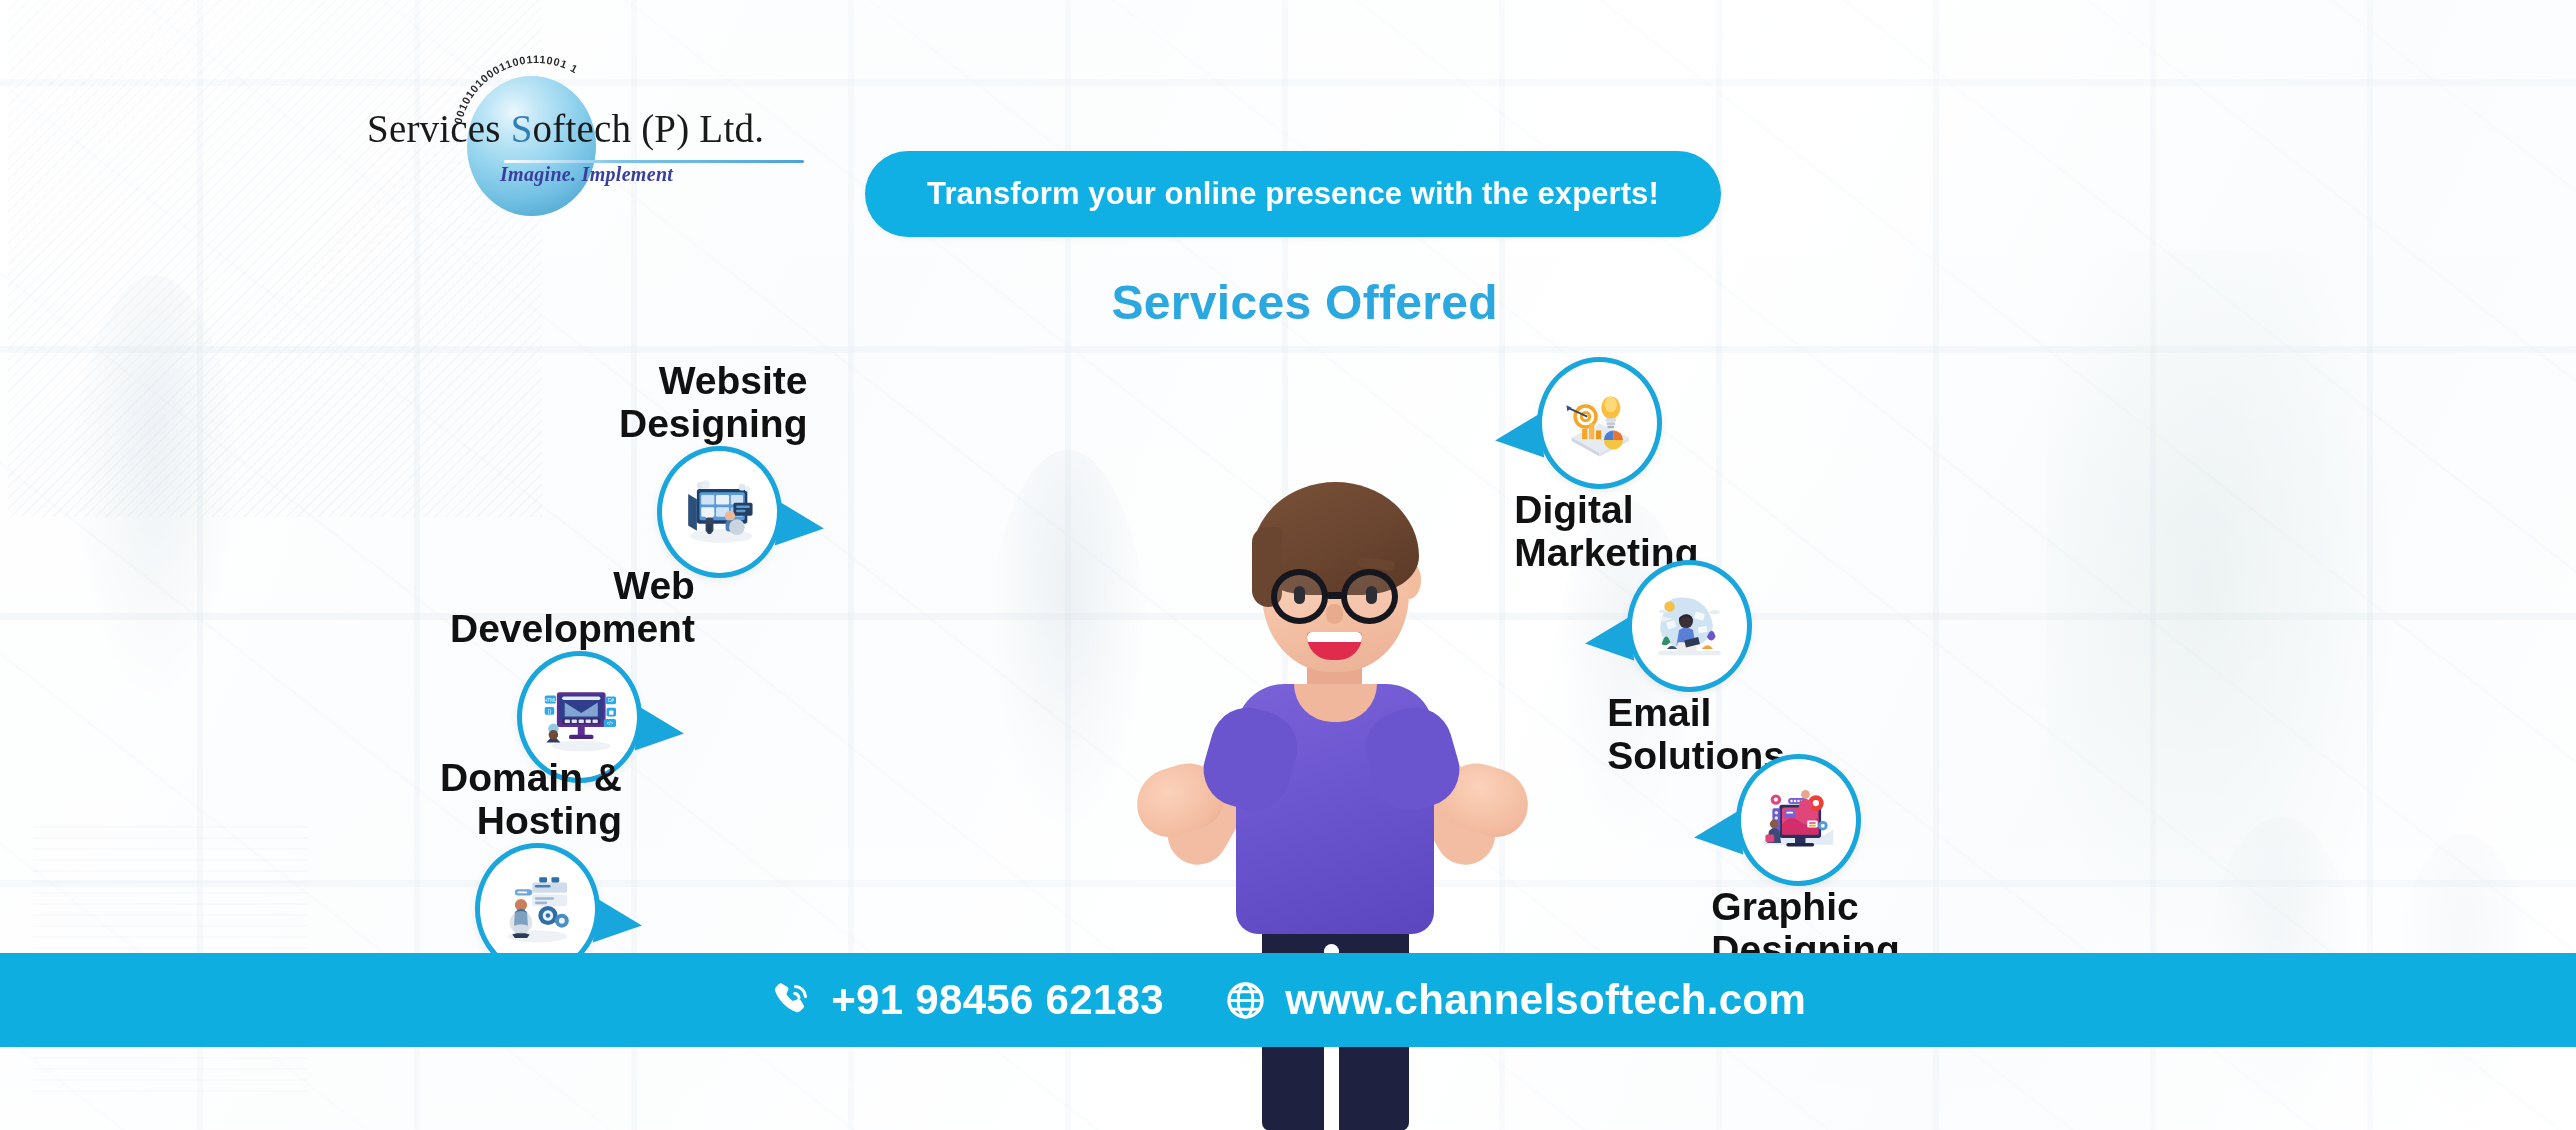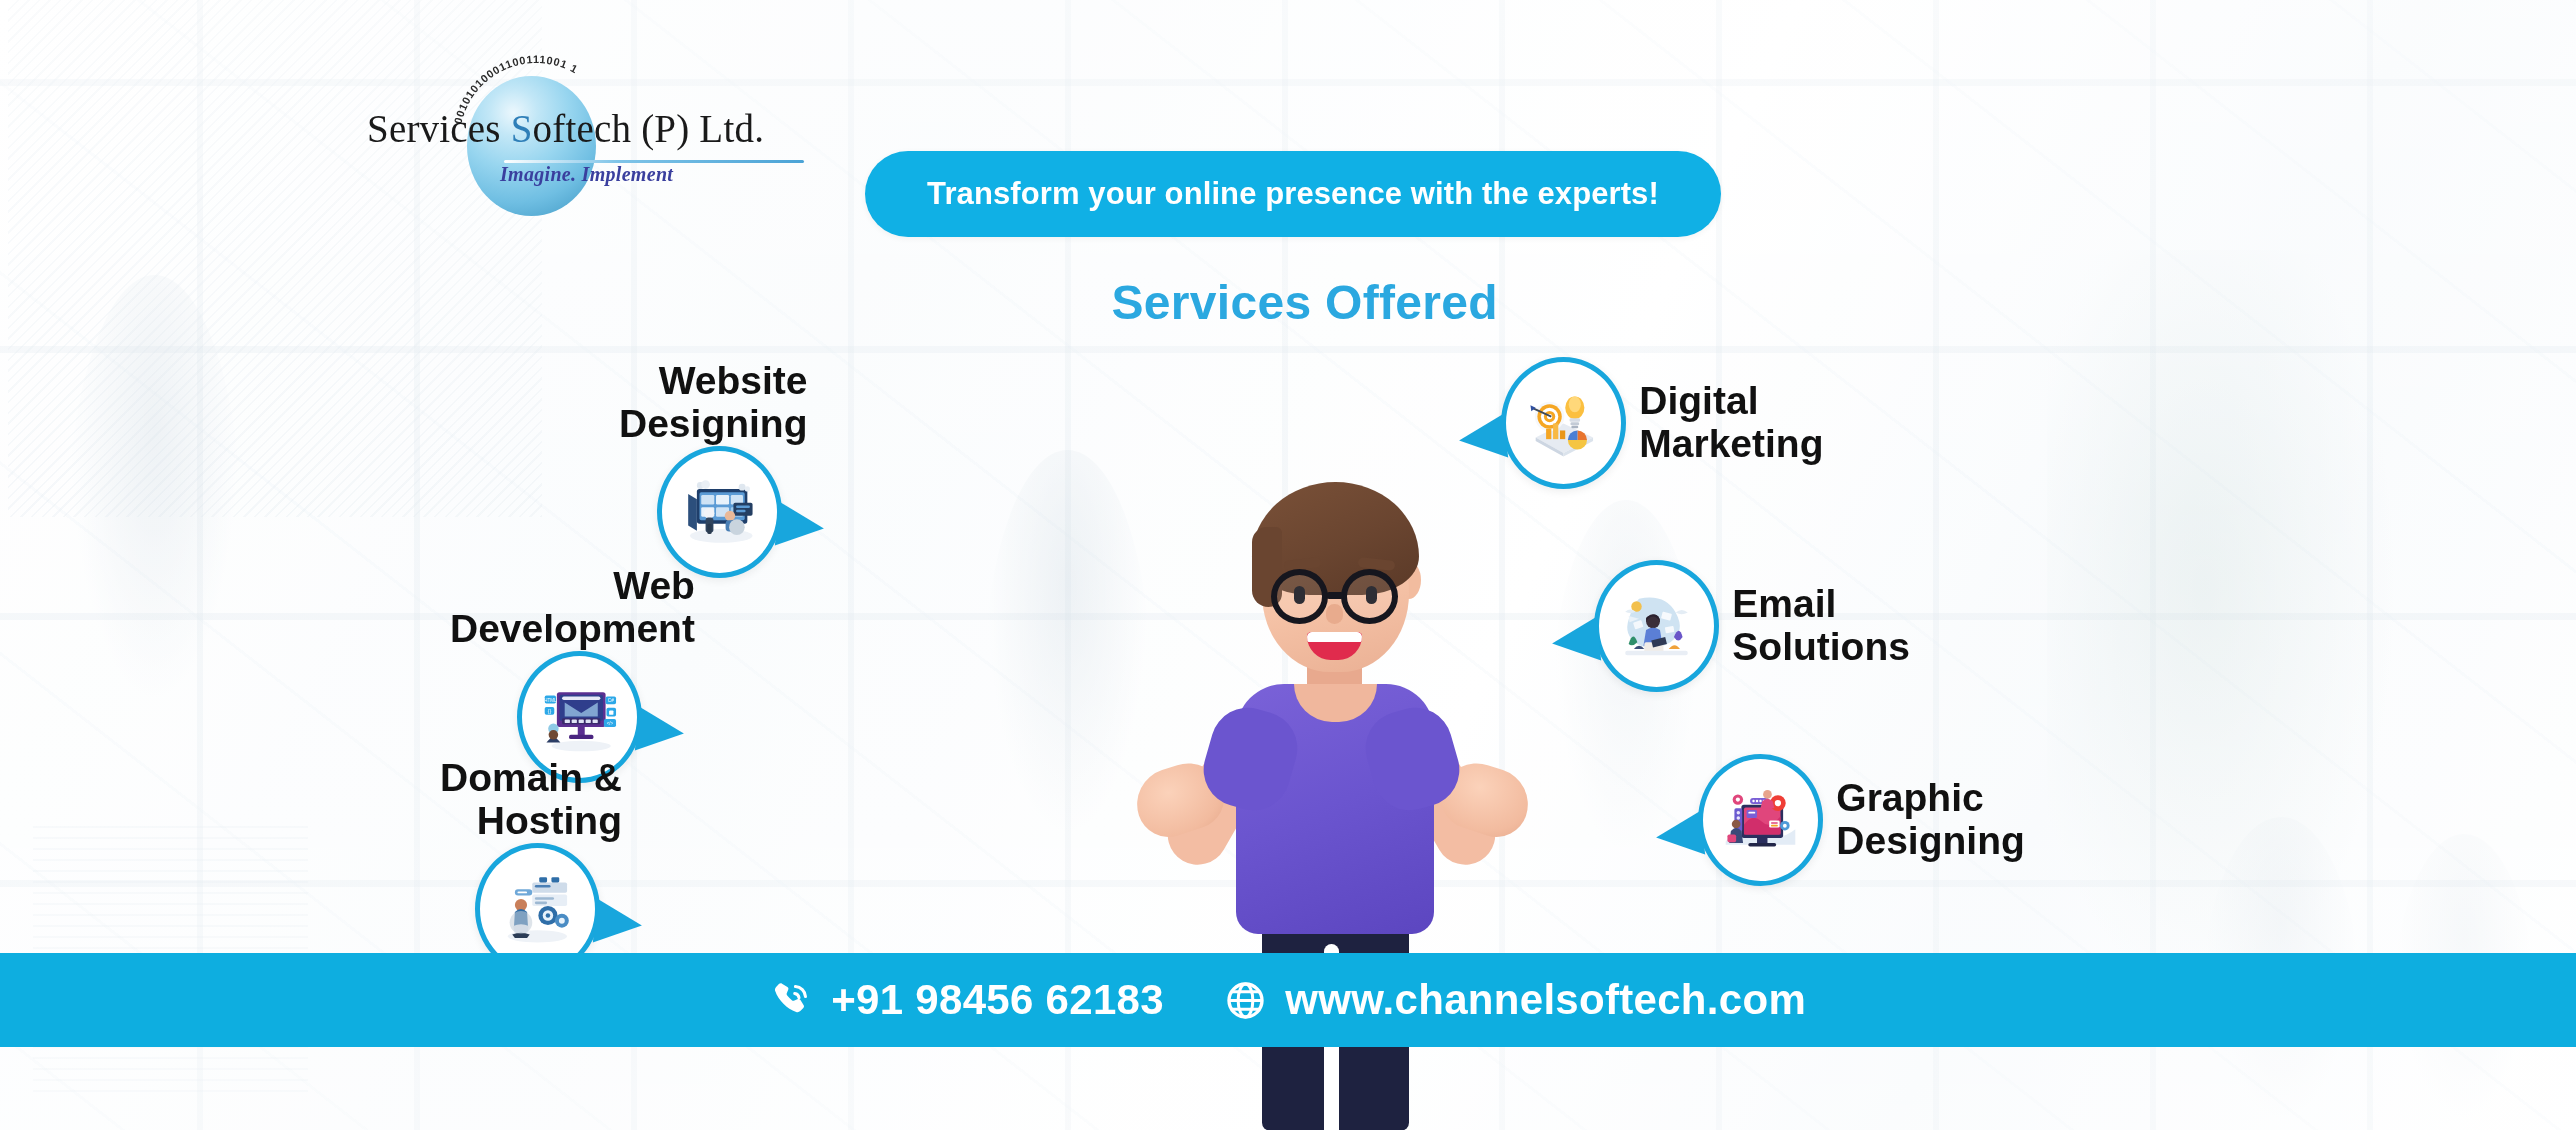--- a/index.html
+++ b/index.html
@@ -162,21 +162,21 @@
   
   #section-heading .inner{
     display:inline-block; transform:translateX(-3.3px);
   }
 
   
   .service{
     position:absolute; display:flex; align-items:center;
   }
   .service.left  { flex-direction:column;         }
-  .service.right {         }
+  .service.right { flex-direction:column;         }
 
   .svc-label{
     font-weight:bold; font-size:39px; color:#111111;
     line-height:1.1; white-space:pre-line;
   }
   .service.left  .svc-label{ text-align:right; margin-right:13.3px; }
   .service.right .svc-label{ text-align:left;  margin-left:13.3px;  }
 
   
   .bubble{

